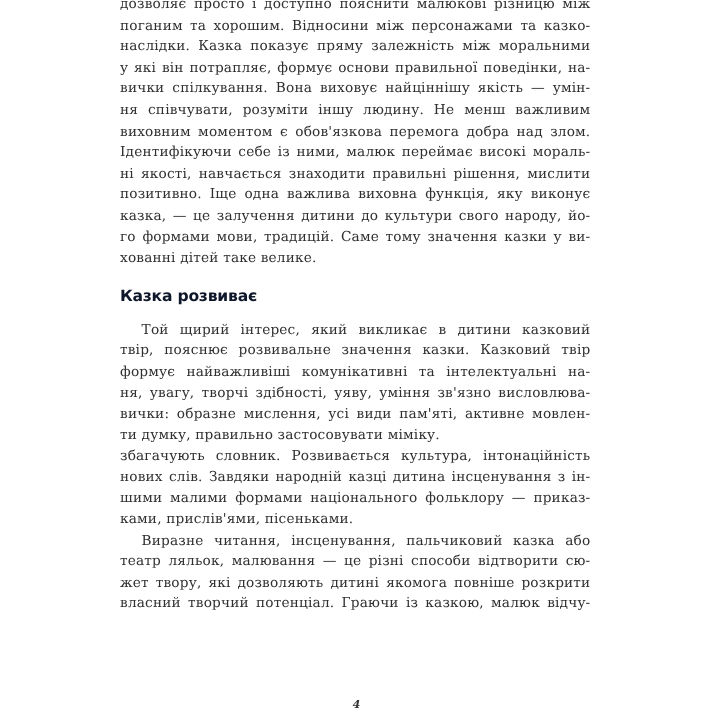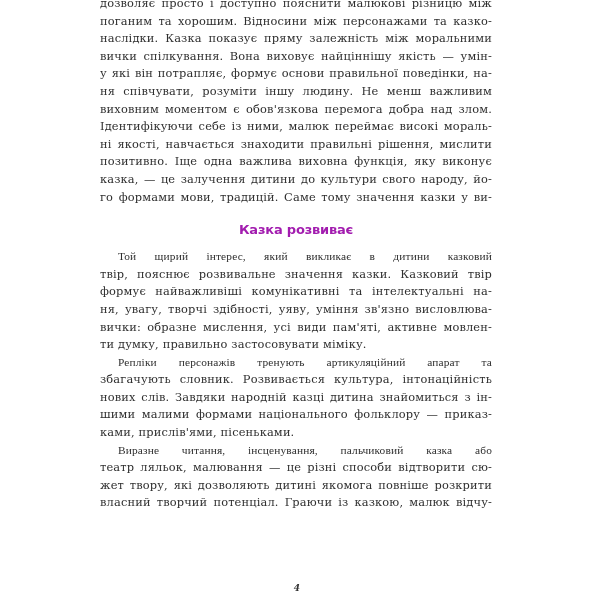--- a/index.html
+++ b/index.html
@@ -11,66 +11,66 @@
     position: absolute; left: 100px; top: -5px; width: 392px;
     font-family: "DejaVu Serif", serif;
     font-size: 11.4px; line-height: 17.6px; color: #2f2f2f;
     letter-spacing: 0.15px;
   }
   .line {
     display: block; white-space: nowrap; text-align: justify;
     text-align-last: justify; height: 17.6px; overflow: visible;
   }
   .line.last { text-align-last: left; }
-  .line.indent { padding-left: 18px; font-family: Liberation Serif, serif; }
+  .line.indent { padding-left: 18px; }
   .heading {
     font-family: "DejaVu Sans", sans-serif; font-weight: bold;
-    font-size: 13px; color: #a21caf; letter-spacing: -0.2px;
-    margin: 15px 0 9px 0; height: 18px; line-height: 18px; text-align: center;
+    font-size: 13px; color: #0f172a; letter-spacing: -0.2px;
+    margin: 15px 0 9px 0; height: 18px; line-height: 18px;
   }
   .page-number {
     position: absolute; left: 291px; top: 583px; width: 12px; text-align: center;
     font-family: "DejaVu Serif", serif; font-style: italic; font-weight: bold;
     font-size: 9px; color: #333;
   }
 </style>
 </head>
 <body>
 
 <div class="page">
   <div>
     <span class="line">дозволяє просто і доступно пояснити малюкові різницю між</span>
     <span class="line">поганим та хорошим. Відносини між персонажами та казко-</span>
     <span class="line">наслідки. Казка показує пряму залежність між моральними</span>
+    <span class="line">у які він потрапляє, формує основи правильної поведінки, на-</span>
     <span class="line">вички спілкування. Вона виховує найціннішу якість — умін-</span>
-    <span class="line">у які він потрапляє, формує основи правильної поведінки, на-</span>
     <span class="line">ня співчувати, розуміти іншу людину. Не менш важливим</span>
     <span class="line">виховним моментом є обов'язкова перемога добра над злом.</span>
     <span class="line">Ідентифікуючи себе із ними, малюк переймає високі мораль-</span>
     <span class="line">ні якості, навчається знаходити правильні рішення, мислити</span>
     <span class="line">позитивно. Іще одна важлива виховна функція, яку виконує</span>
     <span class="line">казка, — це залучення дитини до культури свого народу, йо-</span>
     <span class="line">го формами мови, традицій. Саме тому значення казки у ви-</span>
+    <span class="line last">хованні дітей таке велике.</span>
   </div>
 
   <div class="heading">Казка розвиває</div>
 
   <div>
     <span class="line indent">Той щирий інтерес, який викликає в дитини казковий</span>
     <span class="line">твір, пояснює розвивальне значення казки. Казковий твір</span>
     <span class="line">формує найважливіші комунікативні та інтелектуальні на-</span>
     <span class="line">ня, увагу, творчі здібності, уяву, уміння зв'язно висловлюва-</span>
     <span class="line">вички: образне мислення, усі види пам'яті, активне мовлен-</span>
     <span class="line last">ти думку, правильно застосовувати міміку.</span>
   </div>
 
   <div>
-    <span class="line indent">Репліки персонажів тренують артикуляційний апарат та</span>
     <span class="line">збагачують словник. Розвивається культура, інтонаційність</span>
-    <span class="line">нових слів. Завдяки народній казці дитина знайомиться з ін-</span>
+    <span class="line">нових слів. Завдяки народній казці дитина інсценування з ін-</span>
     <span class="line">шими малими формами національного фольклору — приказ-</span>
     <span class="line last">ками, прислів'ями, пісеньками.</span>
   </div>
 
   <div>
     <span class="line indent">Виразне читання, інсценування, пальчиковий казка або</span>
     <span class="line">театр ляльок, малювання — це різні способи відтворити сю-</span>
     <span class="line">жет твору, які дозволяють дитині якомога повніше розкрити</span>
     <span class="line">власний творчий потенціал. Граючи із казкою, малюк відчу-</span>
 

